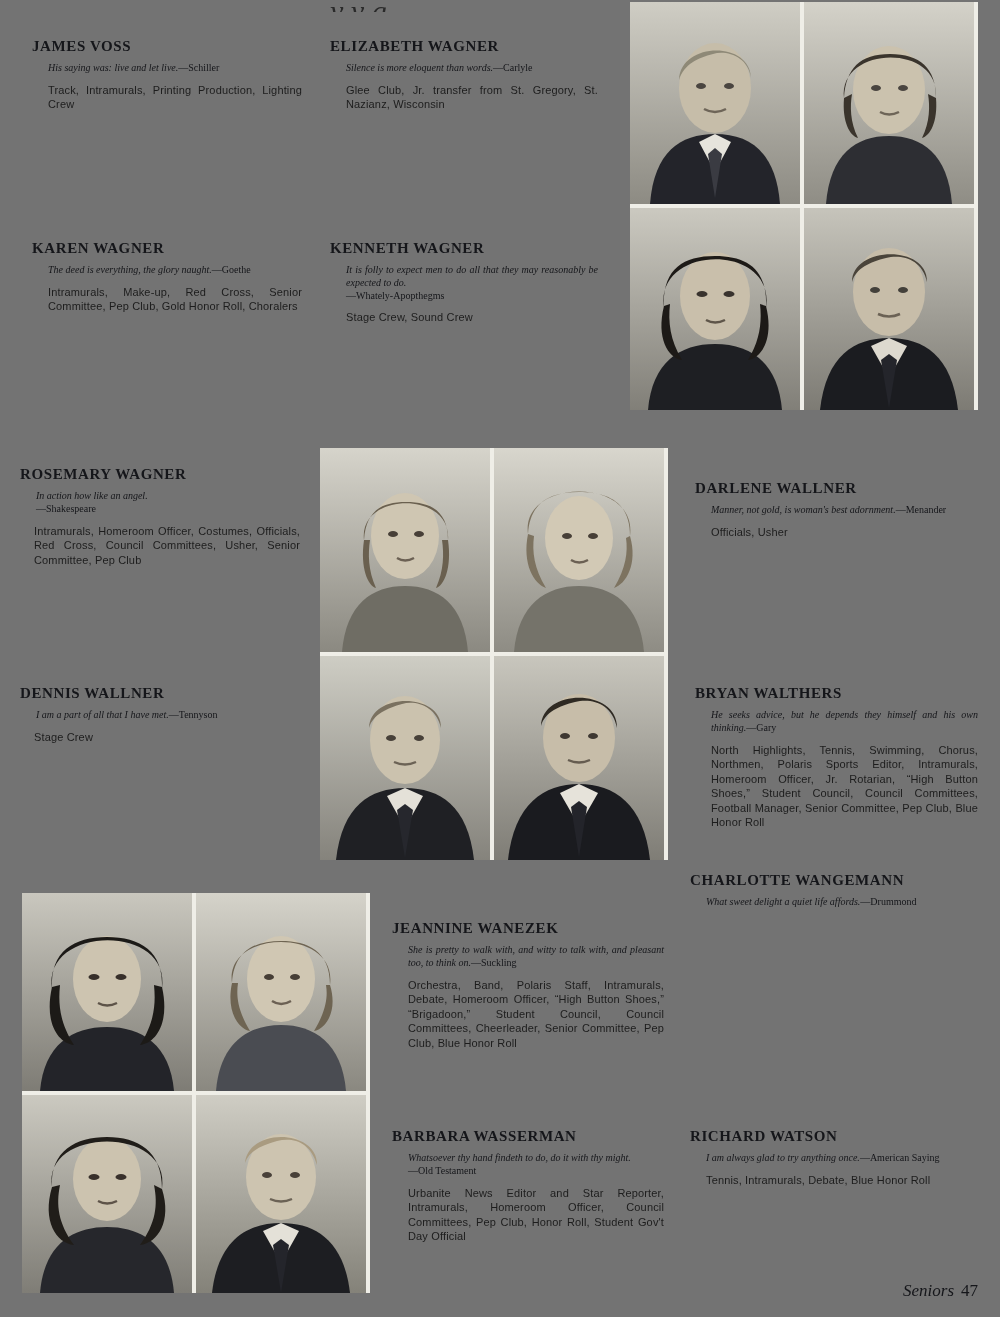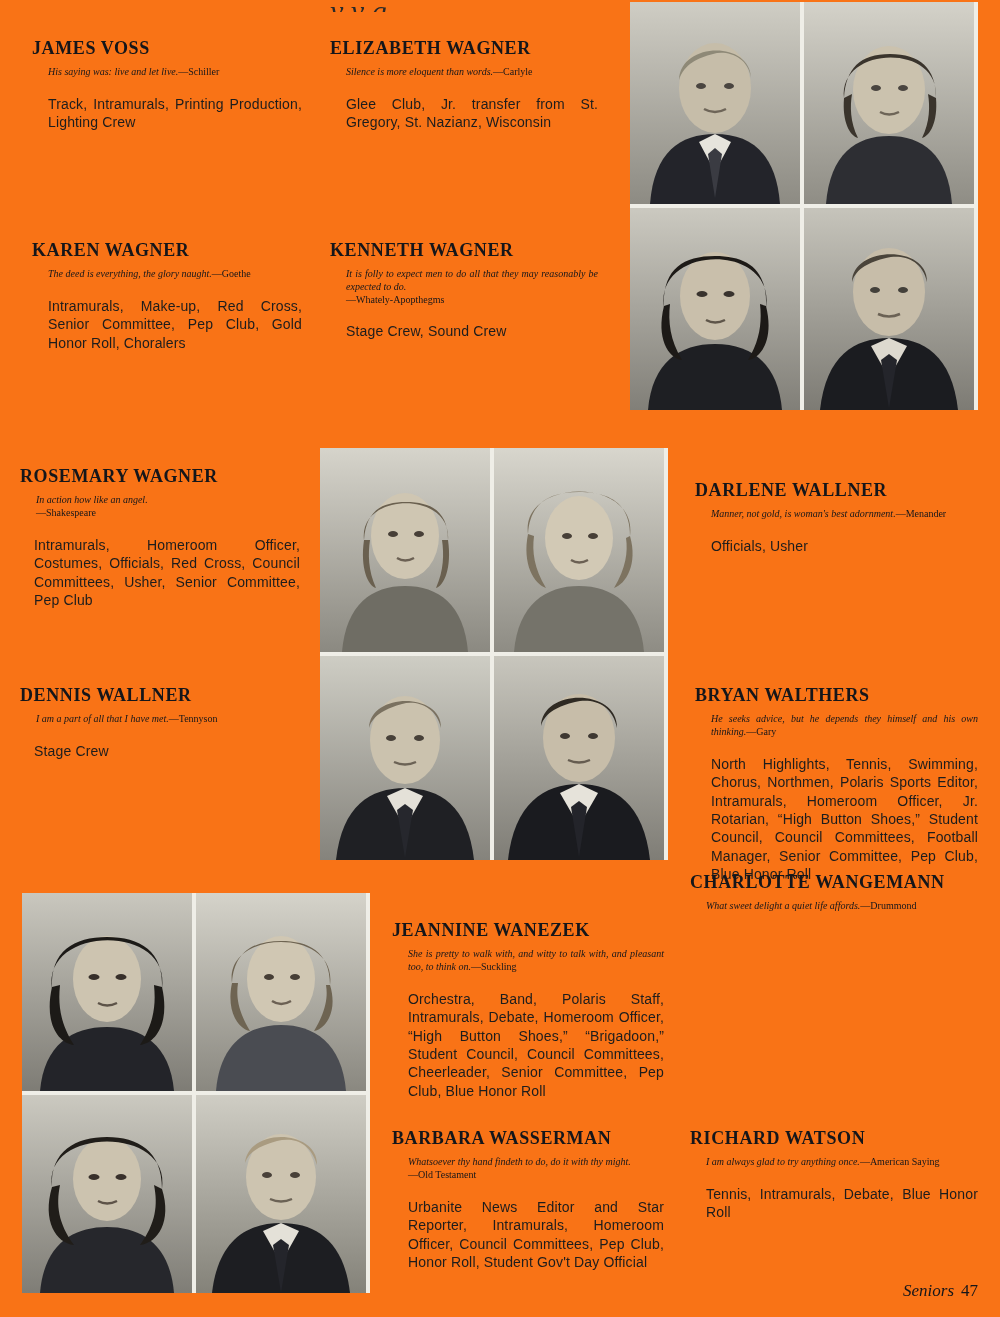--- a/index.html
+++ b/index.html
@@ -11,53 +11,53 @@
     width: 1000px;
     height: 1317px;
     position: relative;
     font-family: "Liberation Serif", serif;
     color: #1b1b1b;
     overflow: hidden;
   }
   .page {
     position: absolute;
     inset: 0;
-    background: #f97316;
+    background: #737373;
   }
 
   
   .entry {
     position: absolute;
   }
   .entry .name {
     font-family: "Liberation Serif", serif;
     font-weight: bold;
-    font-size: 18px;
+    font-size: 15px;
     letter-spacing: 0.6px;
     color: #15161a;
     white-space: nowrap;
   }
   .entry .quote {
     font-family: "Liberation Serif", serif;
     font-style: italic;
     font-size: 10px;
     line-height: 1.28;
     margin-top: 7px;
     margin-left: 16px;
     color: #15161a;
     text-align: justify;
   }
   .entry .quote .attrib {
     font-style: normal;
   }
   .entry .acts {
     font-family: "Liberation Sans", sans-serif;
-    font-size: 14px;
+    font-size: 11px;
     line-height: 1.32;
-    margin-top: 16px;
+    margin-top: 8px;
     margin-left: 16px;
     color: #1d1d1d;
     text-align: justify;
     letter-spacing: 0.15px;
   }
 
   
   .photogrid {
     position: absolute;
     display: grid;

